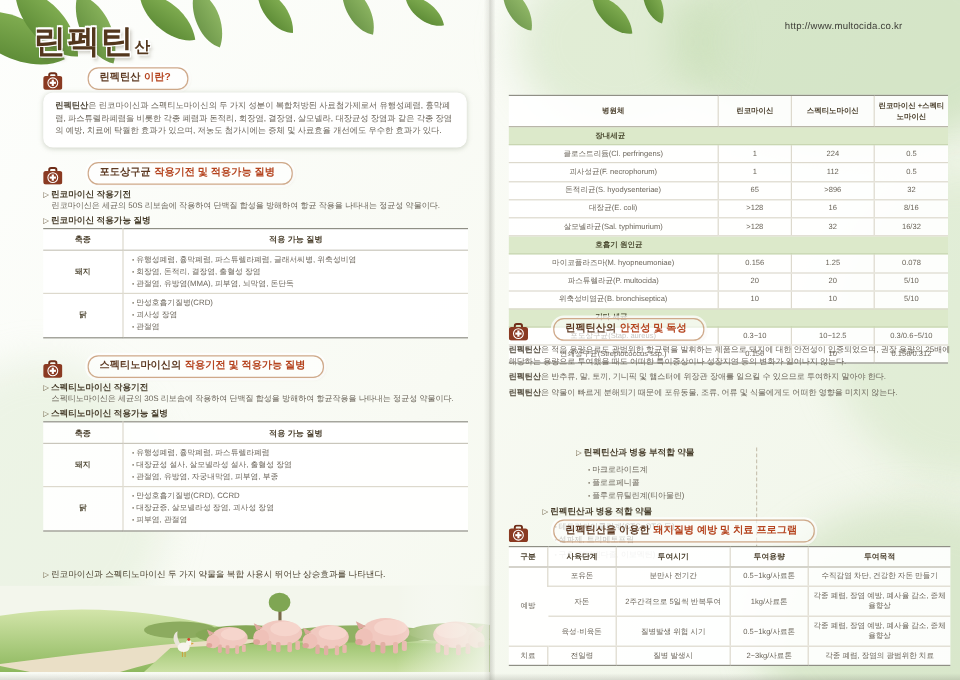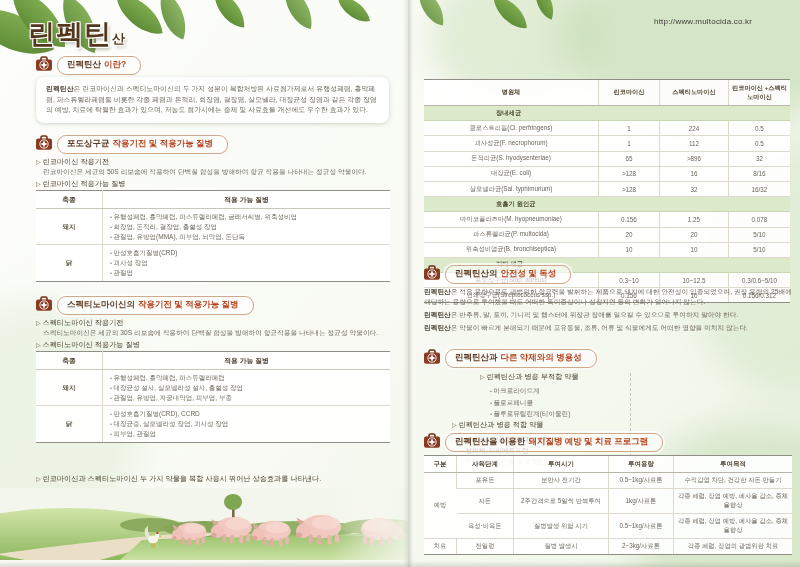--- a/index.html
+++ b/index.html
@@ -17,32 +17,32 @@
   
   .fold{position:absolute;left:403px;top:0;bottom:0;width:10px;
     background:linear-gradient(to right,rgba(255,255,255,0),rgba(140,140,128,.16) 45%,rgba(110,110,100,.26) 52%,rgba(255,255,255,0));}
   .sheet-shadow{position:absolute;left:0;right:0;bottom:0;height:6px;
     background:linear-gradient(to bottom,rgba(0,0,0,0),rgba(110,110,100,.22));}
   
   .main-title{font-size:27px;font-weight:bold;color:#53371d;letter-spacing:1px;
     text-shadow:1px 1px 0 #fff,-1px -1px 0 #fff,1px -1px 0 #fff,-1px 1px 0 #fff,2px 3px 3px rgba(90,80,60,.35);}
   .main-title .sup{font-size:13px;font-weight:bold;}
   
-  .sec-head{display:flex;align-items:flex-start;gap:5px;}
+  .sec-head{display:flex;align-items:flex-end;gap:21px;}
   .kit{flex:0 0 auto;}
   .pill{border:1px solid #cfa98a;border-radius:9px;padding:2px 14px 3px 9px;font-weight:bold;font-size:8.5px;
     background:rgba(255,255,255,.62);box-shadow:0 0 0 2px rgba(255,255,255,.75),1px 1px 2px rgba(160,130,100,.25);white-space:nowrap;}
   .t-a{color:#5d3a23;}
   .t-b{color:#b5441f;margin-left:3px;}
   
   .intro-box{background:#fff;border-radius:8px;box-shadow:0 1px 4px rgba(140,150,125,.38);
     padding:7px 10px;font-size:6.9px;line-height:1.55;color:#6b655a;}
   .lead{font-weight:bold;color:#4a4234;}
   
-  .sublabel{font-size:7.2px;font-weight:normal;color:#463c2a;}
+  .sublabel{font-size:7.2px;font-weight:bold;color:#463c2a;}
   .sublabel::before{content:"▷ ";font-size:6.2px;color:#6b5b40;}
   .body-text{font-size:6.7px;color:#6b655a;line-height:1.5;}
   
   table{border-collapse:collapse;background:rgba(255,255,255,.92);}
   .dis-table{width:354px;}
   .dis-table th{border-top:1.5px solid #8f8f85;border-bottom:1px solid #c9c6bb;color:#4a3f2c;
     font-weight:bold;font-size:6.8px;padding:3.5px 2px;text-align:center;}
   .dis-table td{border-bottom:1px solid #ddd9cd;color:#6b655a;font-size:6.5px;padding:3px 7px;vertical-align:middle;line-height:1.5;}
   .dis-table tr:last-child td{border-bottom:1.5px solid #8f8f85;}
   .dis-table .species{text-align:center;width:52px;border-right:1px solid #ddd9cd;font-weight:bold;color:#57503d;}
@@ -360,32 +360,20 @@
     <div class="pill">
       <span class="t-a">린펙틴산의</span><span class="t-b">안전성 및 독성</span>
     </div>
   </div>
   <div class="abs body-text" style="left:424px;top:287px;width:368px">
     <div style="margin-bottom:3px"><span class="lead">린펙틴산</span><span>은 적은 용량으로도 광범위한 항균력을 발휘하는 제품으로 돼지에 대한 안전성이 입증되었으며, 권장 용량의 25배에 해당하는 용량으로 투여했을 때도 어떠한 특이증상이나 성장지연 등의 변화가 일어나지 않는다.</span></div>
     <div style="margin-bottom:3px"><span class="lead">린펙틴산</span><span>은 반추류, 말, 토끼, 기니픽 및 햄스터에 위장관 장애를 일으킬 수 있으므로 투여하지 말아야 한다.</span></div>
     <div><span class="lead">린펙틴산</span><span>은 약물이 빠르게 분해되기 때문에 포유동물, 조류, 어류 및 식물에게도 어떠한 영향을 미치지 않는다.</span></div>
   </div>
 
-  <div class="abs sec-head" style="left:424px;top:349px">
-    <svg class="kit" width="16" height="15" viewBox="0 0 16 15">
-      <path d="M5 4 V2.6 a1.6 1.6 0 0 1 1.6-1.6 h2.8 a1.6 1.6 0 0 1 1.6 1.6 V4" fill="none" stroke="#6e2d18" stroke-width="1.6"></path>
-      <rect x="0" y="3.4" width="16" height="11.3" rx="2.2" fill="#8a3a22"></rect>
-      <circle cx="8" cy="9" r="4.1" fill="none" stroke="#fff" stroke-width=".9"></circle>
-      <rect x="7.1" y="6.4" width="1.8" height="5.2" fill="#fff"></rect>
-        <rect x="5.4" y="8.1" width="5.2" height="1.8" fill="#fff"></rect>
-    </svg>
-    <div class="pill">
-      <span class="t-a">린펙틴산과</span><span class="t-b">다른 약제와의 병용성</span>
-    </div>
-  </div>
   <div class="abs" style="left:452px;top:371px;width:340px">
     <div class="compat-divider"></div>
     <div class="compat-col" style="float:left;margin-left:28px">
       <div class="sublabel">린펙틴산과 병용 부적합 약물</div>
       <div class="compat-items">
         <div class="bullet-item">마크로라이드계</div>
         <div class="bullet-item">플로르페니콜</div>
         <div class="bullet-item">플루로뮤틸린계(티아물린)</div>
       </div>
     </div>

